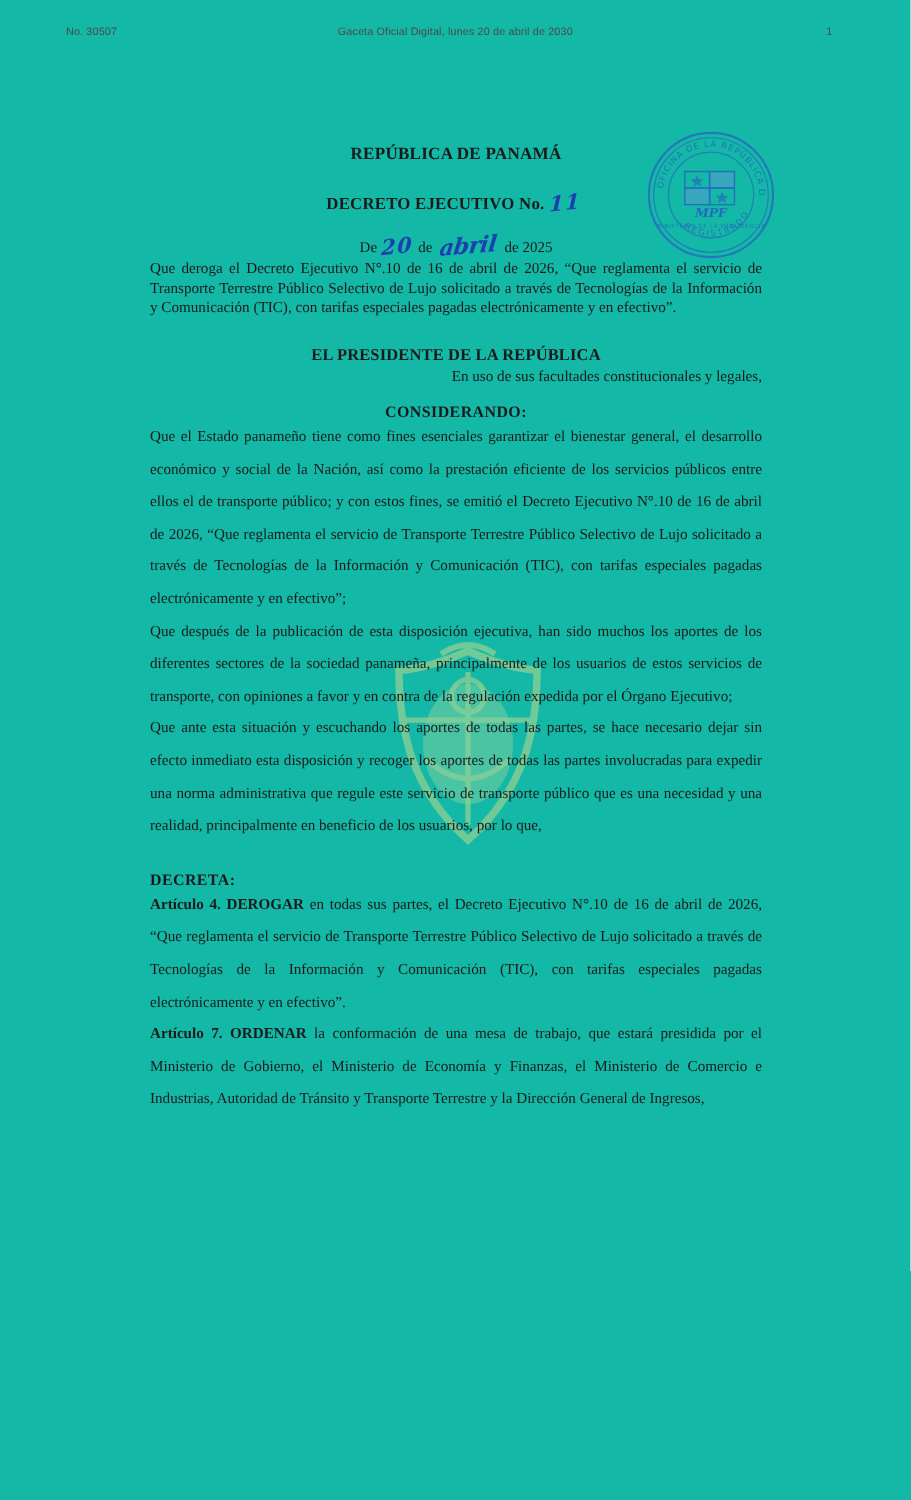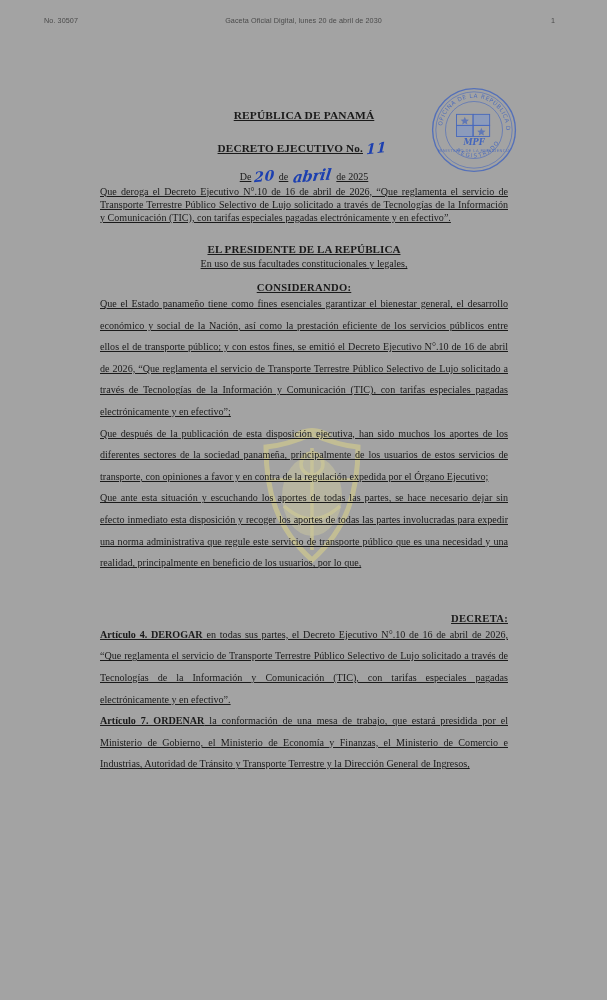--- a/index.html
+++ b/index.html
@@ -12,21 +12,21 @@
     height: 1000px;
     position: relative;
     overflow: hidden;
     font-family: "Liberation Serif", "DejaVu Serif", serif;
     color: #1a1a1a;
   }
 
   .page {
     position: absolute;
     inset: 0;
-    background: #a3a3a3;
+    background: #14b8a6;
   }
 
   
   .doc-header {
     position: absolute;
     top: 16px;
     left: 0;
     right: 0;
     height: 14px;
     font-family: "Liberation Sans", "DejaVu Sans", sans-serif;
@@ -58,24 +58,23 @@
     width: 92px;
     height: 92px;
     z-index: 3;
     opacity: 0.88;
   }
 
   
   .content {
     position: absolute;
     left: 100px;
-    top: 16px;
+    top: 4px;
     width: 408px;
     z-index: 2;
-    text-decoration: underline;
   }
 
   .title-block {
     text-align: center;
     margin-top: 92px;
   }
   .title-line {
     font-weight: bold;
     font-size: 11.4px;
     line-height: 15.5px;
@@ -137,42 +136,42 @@
 
   .summary { margin-top: 22px; }
 
   .center-head {
     text-align: center;
     font-weight: bold;
     font-size: 11px;
     letter-spacing: 0.1px;
   }
   .center-sub {
-    text-align: center;
+    text-align: right;
     font-size: 10.1px;
     margin-top: 3px;
   }
 
   .considerando {
     text-align: center;
     font-weight: bold;
     font-size: 10.6px;
     letter-spacing: 0.3px;
     margin-top: 13px;
   }
 
   .para-gap { margin-top: 19px; }
   .para-gap-lg { margin-top: 26px; }
 
   .decreta {
-    text-align: right;
+    text-align: left;
     font-weight: bold;
     font-size: 10.6px;
     letter-spacing: 0.3px;
-    margin-top: 39px;
+    margin-top: 20px;
   }
 
   .art-lead { font-weight: bold; }
 </style>
 </head>
 <body>
 
 <div class="page">
 
   <div class="doc-header">

